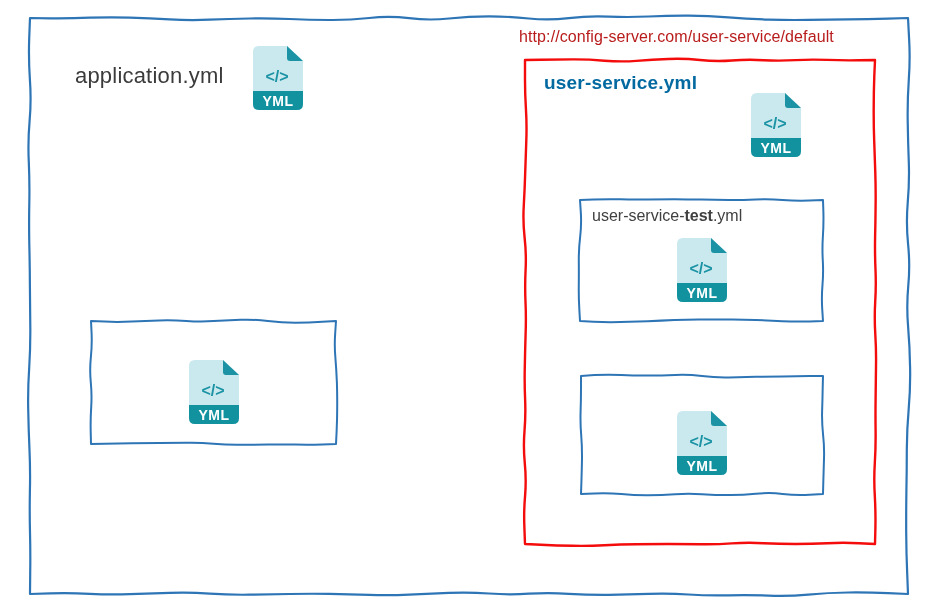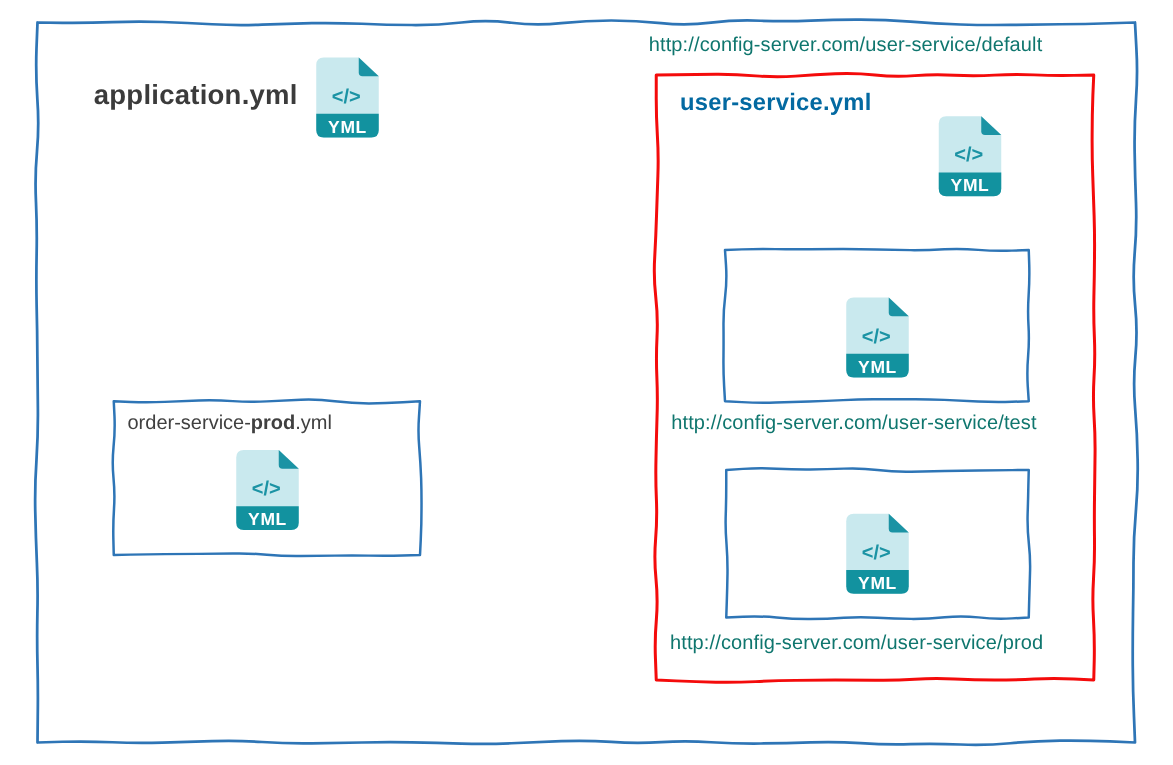--- a/index.html
+++ b/index.html
@@ -10,42 +10,42 @@
     background: #ffffff;
     font-family: "Liberation Sans", sans-serif;
     overflow: hidden;
   }
   .abs { position: absolute; }
   .sketch { position: absolute; pointer-events: none; }
   .sketch svg { position: absolute; left: 0; top: 0; overflow: visible; }
 
   .title-lg {
     font-size: 22px;
-    font-weight: bold;
+    font-weight: normal;
     color: #3b3b3b;
     letter-spacing: 0.2px;
     white-space: nowrap;
     text-align: right;
   }
   .title-md {
     font-size: 19px;
     font-weight: bold;
     color: #0369a1;
     letter-spacing: 0.2px;
     white-space: nowrap;
   }
   .file-label {
     font-size: 16px;
     color: #404040;
     white-space: nowrap;
   }
   .file-label b { font-weight: bold; }
   .url-label {
     font-size: 16px;
-    color: #0f766e;
+    color: #b91c1c;
     white-space: nowrap;
     letter-spacing: 0.1px;
   }
   .yml-icon { display: block; }
   .yml-icon text { font-family: "Liberation Sans", sans-serif; }
 </style>
 </head>
 <body>
 
 <div class="canvas">
@@ -87,61 +87,59 @@
       <text x="26" y="61" text-anchor="middle" font-size="14" font-weight="bold" fill="#ffffff" letter-spacing="0.5">YML</text>
     </svg>
   </div>
 
   <div class="sketch" style="left:576px; top:196px; width:251px; height:129px;">
       <svg width="251" height="129" viewBox="0 0 251 129">
         <path d="M4.0 4.0 Q4.0 4.0 17.5 3.5 Q31.0 3.0 44.5 3.3 Q58.0 3.6 71.5 3.4 Q85.0 3.2 98.5 3.2 Q112.0 3.3 125.5 3.6 Q139.0 3.9 152.5 4.1 Q166.0 4.2 179.5 3.4 Q193.0 2.7 206.5 3.9 Q220.0 5.0 233.5 4.5 Q247.0 4.0 247.0 4.0 Q247.0 4.0 247.4 16.1 Q247.7 28.2 246.9 40.3 Q246.1 52.4 246.8 64.5 Q247.5 76.6 246.5 88.7 Q245.5 100.8 246.2 112.9 Q247.0 125.0 247.0 125.0 Q247.0 125.0 233.5 125.4 Q220.0 125.8 206.5 125.2 Q193.0 124.5 179.5 123.9 Q166.0 123.3 152.5 123.4 Q139.0 123.5 125.5 123.4 Q112.0 123.3 98.5 124.1 Q85.0 124.8 71.5 125.2 Q58.0 125.6 44.5 126.0 Q31.0 126.4 17.5 125.7 Q4.0 125.0 4.0 125.0 Q4.0 125.0 3.3 112.9 Q2.6 100.8 2.8 88.7 Q2.9 76.6 2.8 64.5 Q2.7 52.4 4.2 40.3 Q5.6 28.2 4.8 16.1 Z" fill="none" stroke="#2e75b6" stroke-width="2" stroke-linecap="round" stroke-linejoin="round"></path>
       </svg>
     </div>
 
+  <div class="abs file-label" style="left:592px; top:207px;">
+    <span>user-service-</span><b>test</b><span>.yml</span>
+  </div>
 
   <div class="abs" style="left:676px; top:237px;">
     <svg class="yml-icon" width="52" height="66" viewBox="0 0 52 66">
       <path d="M7 1 H35 L51 16 V59 Q51 65 45 65 H7 Q1 65 1 59 V7 Q1 1 7 1 Z" fill="#c9e9ee"></path>
       <path d="M35 1 L51 16 H38 Q35 16 35 13 Z" fill="#1b93a4"></path>
       <path d="M1 46 H51 V59 Q51 65 45 65 H7 Q1 65 1 59 Z" fill="#12929f"></path>
       <text x="25" y="37" text-anchor="middle" font-size="16" font-weight="bold" fill="#1b93a4">&lt;/&gt;</text>
       <text x="26" y="61" text-anchor="middle" font-size="14" font-weight="bold" fill="#ffffff" letter-spacing="0.5">YML</text>
     </svg>
   </div>
 
-  <div class="abs url-label" style="left:537px; top:330px;">http://config-server.com/user-service/test</div>
 
   <div class="sketch" style="left:577px; top:372px; width:250px; height:126px;">
       <svg width="250" height="126" viewBox="0 0 250 126">
         <path d="M4.0 4.0 Q4.0 4.0 17.4 3.1 Q30.9 2.3 44.3 3.0 Q57.8 3.7 71.2 3.6 Q84.7 3.5 98.1 2.9 Q111.6 2.3 125.0 4.0 Q138.4 5.7 151.9 5.4 Q165.3 5.1 178.8 4.8 Q192.2 4.6 205.7 4.4 Q219.1 4.2 232.6 4.1 Q246.0 4.0 246.0 4.0 Q246.0 4.0 245.7 15.8 Q245.5 27.6 245.1 39.4 Q244.8 51.2 246.1 63.0 Q247.4 74.8 247.0 86.6 Q246.7 98.4 246.3 110.2 Q246.0 122.0 246.0 122.0 Q246.0 122.0 232.6 122.7 Q219.1 123.5 205.7 121.9 Q192.2 120.4 178.8 121.8 Q165.3 123.2 151.9 123.1 Q138.4 123.1 125.0 122.2 Q111.6 121.4 98.1 122.2 Q84.7 123.1 71.2 123.2 Q57.8 123.3 44.3 122.0 Q30.9 120.8 17.4 121.4 Q4.0 122.0 4.0 122.0 Q4.0 122.0 4.4 110.2 Q4.8 98.4 5.0 86.6 Q5.1 74.8 4.2 63.0 Q3.2 51.2 3.6 39.4 Q4.0 27.6 4.0 15.8 Z" fill="none" stroke="#2e75b6" stroke-width="2" stroke-linecap="round" stroke-linejoin="round"></path>
       </svg>
     </div>
 
 
   <div class="abs" style="left:676px; top:410px;">
     <svg class="yml-icon" width="52" height="66" viewBox="0 0 52 66">
       <path d="M7 1 H35 L51 16 V59 Q51 65 45 65 H7 Q1 65 1 59 V7 Q1 1 7 1 Z" fill="#c9e9ee"></path>
       <path d="M35 1 L51 16 H38 Q35 16 35 13 Z" fill="#1b93a4"></path>
       <path d="M1 46 H51 V59 Q51 65 45 65 H7 Q1 65 1 59 Z" fill="#12929f"></path>
       <text x="25" y="37" text-anchor="middle" font-size="16" font-weight="bold" fill="#1b93a4">&lt;/&gt;</text>
       <text x="26" y="61" text-anchor="middle" font-size="14" font-weight="bold" fill="#ffffff" letter-spacing="0.5">YML</text>
     </svg>
   </div>
 
-  <div class="abs url-label" style="left:536px; top:506px;">http://config-server.com/user-service/prod</div>
 
   <div class="sketch" style="left:87px; top:317px; width:253px; height:131px;">
       <svg width="253" height="131" viewBox="0 0 253 131">
         <path d="M4.0 4.0 Q4.0 4.0 17.6 4.6 Q31.2 5.2 44.8 4.5 Q58.4 3.9 72.1 3.4 Q85.7 3.0 99.3 3.9 Q112.9 4.9 126.5 4.1 Q140.1 3.4 153.7 2.8 Q167.3 2.3 180.9 4.0 Q194.6 5.7 208.2 5.7 Q221.8 5.7 235.4 4.8 Q249.0 4.0 249.0 4.0 Q249.0 4.0 248.2 16.3 Q247.3 28.6 248.4 40.9 Q249.4 53.2 249.9 65.5 Q250.3 77.8 250.2 90.1 Q250.2 102.4 249.6 114.7 Q249.0 127.0 249.0 127.0 Q249.0 127.0 235.4 127.4 Q221.8 127.8 208.2 127.5 Q194.6 127.3 180.9 127.5 Q167.3 127.6 153.7 127.8 Q140.1 128.0 126.5 126.8 Q112.9 125.5 99.3 125.8 Q85.7 126.0 72.1 126.1 Q58.4 126.2 44.8 126.3 Q31.2 126.4 17.6 126.7 Q4.0 127.0 4.0 127.0 Q4.0 127.0 3.7 114.7 Q3.4 102.4 4.2 90.1 Q5.0 77.8 3.8 65.5 Q2.6 53.2 3.8 40.9 Q5.1 28.6 4.6 16.3 Z" fill="none" stroke="#2e75b6" stroke-width="2" stroke-linecap="round" stroke-linejoin="round"></path>
       </svg>
     </div>
 
-  <div class="abs file-label" style="left:102px; top:330px;">
-    <span>order-service-</span><b>prod</b><span>.yml</span>
-  </div>
 
   <div class="abs" style="left:188px; top:359px;">
     <svg class="yml-icon" width="52" height="66" viewBox="0 0 52 66">
       <path d="M7 1 H35 L51 16 V59 Q51 65 45 65 H7 Q1 65 1 59 V7 Q1 1 7 1 Z" fill="#c9e9ee"></path>
       <path d="M35 1 L51 16 H38 Q35 16 35 13 Z" fill="#1b93a4"></path>
       <path d="M1 46 H51 V59 Q51 65 45 65 H7 Q1 65 1 59 Z" fill="#12929f"></path>
       <text x="25" y="37" text-anchor="middle" font-size="16" font-weight="bold" fill="#1b93a4">&lt;/&gt;</text>
       <text x="26" y="61" text-anchor="middle" font-size="14" font-weight="bold" fill="#ffffff" letter-spacing="0.5">YML</text>
     </svg>
   </div>

